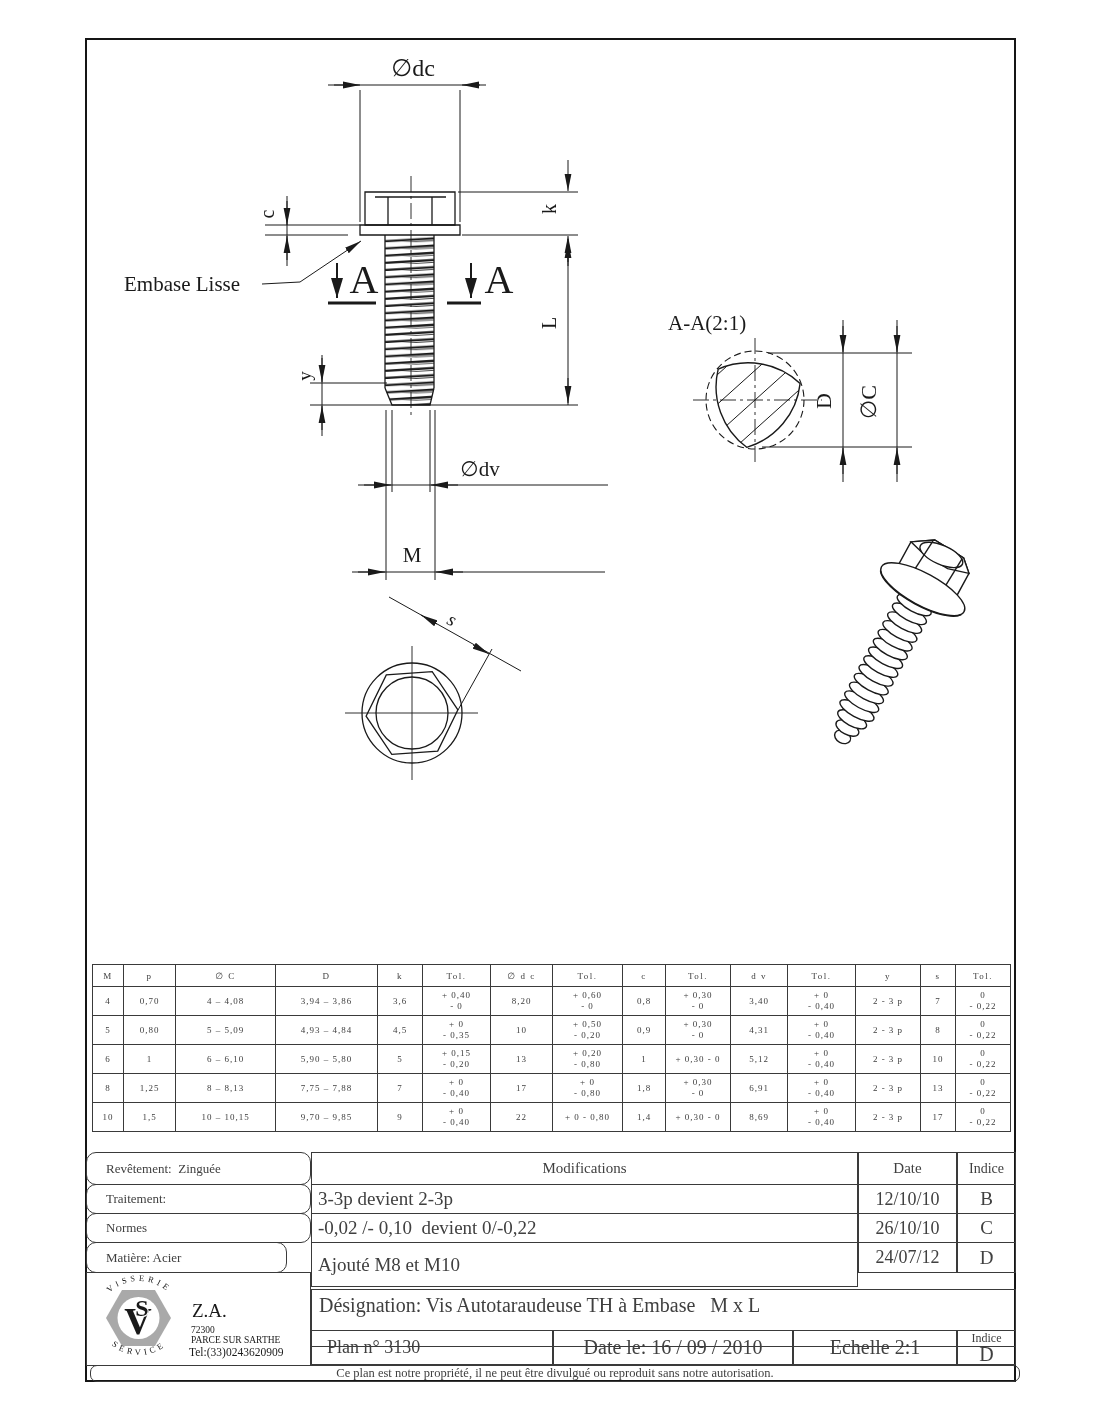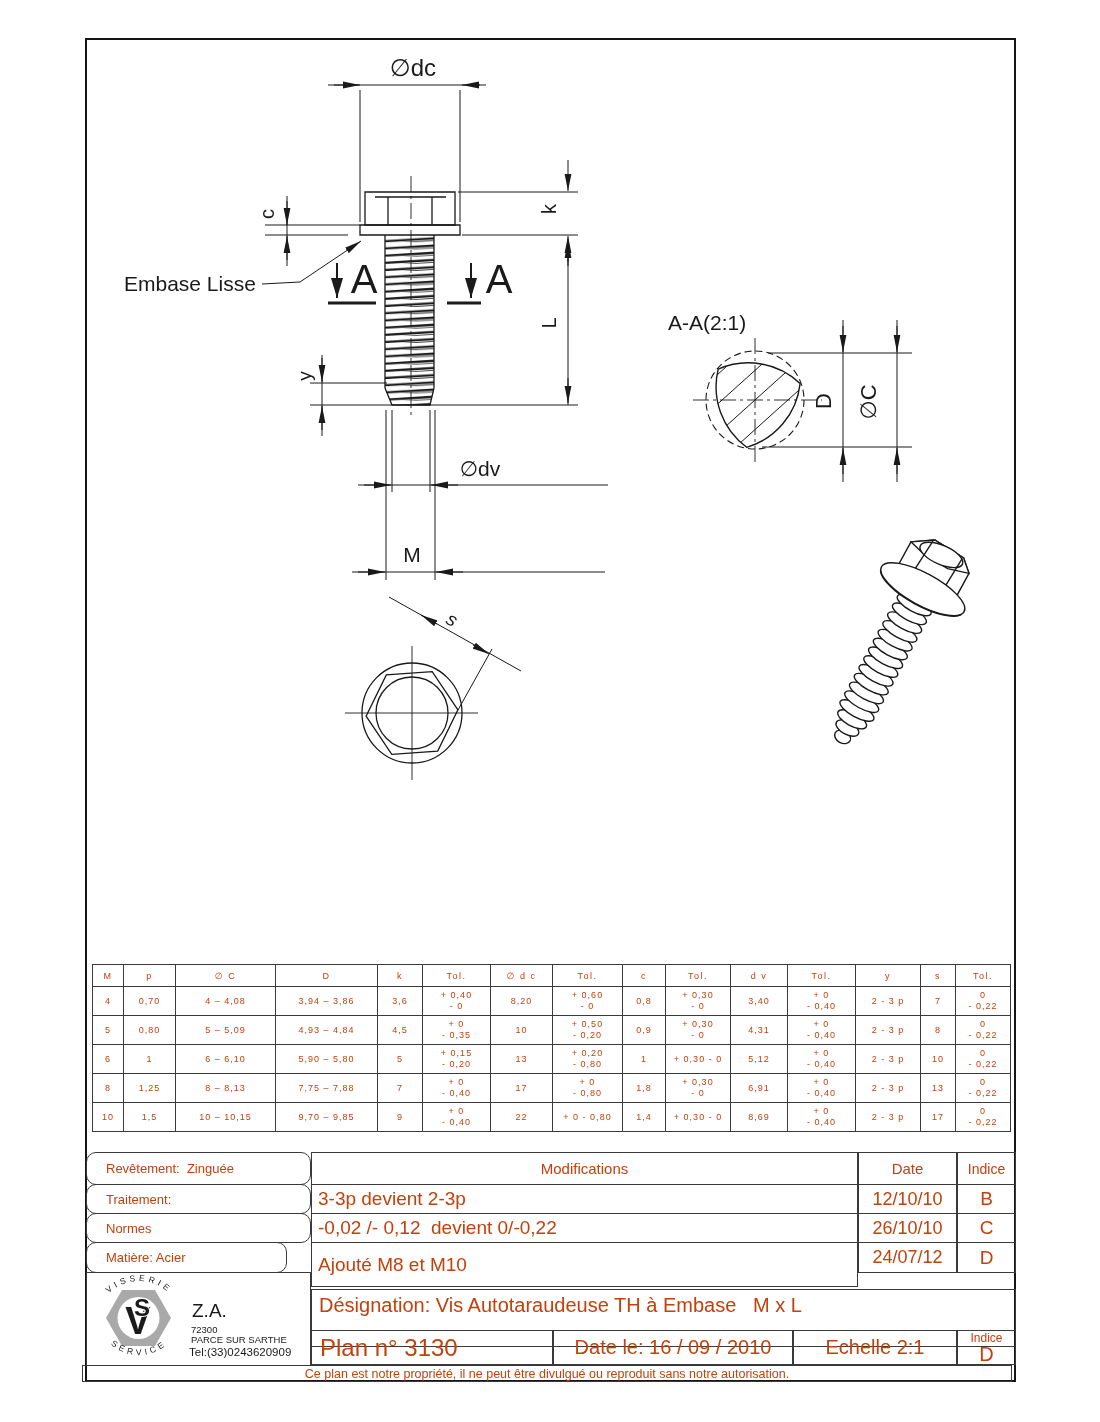--- a/index.html
+++ b/index.html
@@ -1,17 +1,17 @@
 <!DOCTYPE html>
 <html><head>
 <meta charset="utf-8">
 <style>
   html,body{margin:0;padding:0;background:#fff;}
   #page{position:relative;width:1100px;height:1422px;background:#fff;overflow:hidden;
-        font-family:Liberation Sans, sans-serif;color:#c2410c;}
+        font-family:Liberation Serif, serif;color:#404040;}
   .outer-frame{position:absolute;left:47px;top:5px;width:1004px;height:1412px;
 age       border:1.5px solid #8a8a8a;box-sizing:border-box;}
   .inner-frame{position:absolute;left:85px;top:38px;width:931px;height:1344px;
        border:2px solid #151515;box-sizing:border-box;}
   svg text{fill:#1a1a1a;}
   
   #dimtable{position:absolute;left:92px;top:964px;width:918px;border-collapse:collapse;
        table-layout:fixed;}
   #dimtable th,#dimtable td{border:1.2px solid #3a3a3a;text-align:center;vertical-align:middle;
        font-weight:normal;white-space:pre-line;overflow:hidden;}
@@ -20,21 +20,21 @@
   
   .tb-cell{position:absolute;border:1.2px solid #3a3a3a;box-sizing:border-box;
        display:flex;align-items:center;white-space:pre-wrap;overflow:hidden;}
   .tb-left{justify-content:flex-start;padding-left:19px;font-size:13px;border-radius:10px;}
   .tb-center{justify-content:center;text-align:center;}
   .tb-mod{justify-content:flex-start;padding-left:6px;font-size:19px;}
   .tb-date{justify-content:center;font-size:18px;}
   .tb-ind{justify-content:center;font-size:19px;}
   .tb-head{font-size:15px;justify-content:center;}
   .tb-desig{align-items:flex-start;padding:4px 0 0 7px;font-size:20px;margin-top:17px;}
-  .tb-plan{padding-left:8px;font-size:24px;}
+  .tb-plan{padding-left:15px;font-size:18px;}
   .tb-stack{flex-direction:column;justify-content:center;line-height:1.0;}
   .tb-footer{justify-content:center;font-size:12.5px;}
   .ind-label{font-size:12px;display:block;}
   .ind-value{font-size:20px;display:block;}
 </style>
 </head>
 <body>
 
 <div id="page">
 
@@ -345,21 +345,21 @@
   </tbody>
     </table>
 
   <div class="tb-cell tb-left" style="left:86px;top:1152px;width:225px;height:33px;">Revêtement:  Zinguée</div>
   <div class="tb-cell tb-left" style="left:86px;top:1184px;width:225px;height:30px;">Traitement:</div>
   <div class="tb-cell tb-left" style="left:86px;top:1213px;width:225px;height:30px;">Normes</div>
   <div class="tb-cell tb-left" style="left:86px;top:1242px;width:201px;height:31px;">Matière: Acier</div>
 
   <div class="tb-cell tb-head" style="left:311px;top:1152px;width:547px;height:33px;">Modifications</div>
   <div class="tb-cell tb-mod" style="left:311px;top:1184px;width:547px;height:30px;">3-3p devient 2-3p</div>
-  <div class="tb-cell tb-mod" style="left:311px;top:1213px;width:547px;height:30px;">-0,02 /- 0,12  devient 0/-0,22</div>
+  <div class="tb-cell tb-mod" style="left:311px;top:1213px;width:547px;height:30px;">-0,02 /- 0,10  devient 0/-0,22</div>
   <div class="tb-cell tb-mod" style="left:311px;top:1242px;width:547px;height:45px;">Ajouté M8 et M10</div>
 
   <div class="tb-cell tb-head" style="left:858px;top:1152px;width:99px;height:33px;">Date</div>
   <div class="tb-cell tb-date" style="left:858px;top:1184px;width:99px;height:30px;">12/10/10</div>
   <div class="tb-cell tb-date" style="left:858px;top:1213px;width:99px;height:30px;">26/10/10</div>
   <div class="tb-cell tb-date" style="left:858px;top:1242px;width:99px;height:31px;">24/07/12</div>
 
   <div class="tb-cell tb-head" style="left:957px;top:1152px;width:59px;height:33px;font-size:14px;">Indice</div>
   <div class="tb-cell tb-ind" style="left:957px;top:1184px;width:59px;height:30px;">B</div>
   <div class="tb-cell tb-ind" style="left:957px;top:1213px;width:59px;height:30px;">C</div>
@@ -391,15 +391,15 @@
   <div class="tb-cell tb-desig" style="left:311px;top:1272px;width:705px;height:58px;">Désignation: Vis Autotaraudeuse TH à Embase   M x L</div>
 
   <div class="tb-cell tb-plan" style="left:311px;top:1330px;width:242px;height:35px;">Plan n° 3130</div>
   <div class="tb-cell tb-center" style="left:553px;top:1330px;width:240px;height:35px;font-size:20px;">Date le: 16 / 09 / 2010</div>
   <div class="tb-cell tb-center" style="left:793px;top:1330px;width:164px;height:35px;font-size:20px;">Echelle 2:1</div>
   <div class="tb-cell tb-center tb-stack" style="left:957px;top:1330px;width:59px;height:35px;">
     <span class="ind-label">Indice</span>
     <span class="ind-value">D</span>
   </div>
 
-  <div class="tb-cell tb-footer" style="left:82px;top:1365px;width:930px;height:17px;">Ce plan est notre propriété, il ne peut être divulgué ou reproduit sans notre autorisation.</div>
+  <div class="tb-cell tb-footer" style="left:90px;top:1365px;width:930px;height:17px;border-radius:7px;">Ce plan est notre propriété, il ne peut être divulgué ou reproduit sans notre autorisation.</div>
 
 </div>
 
 </body></html>

